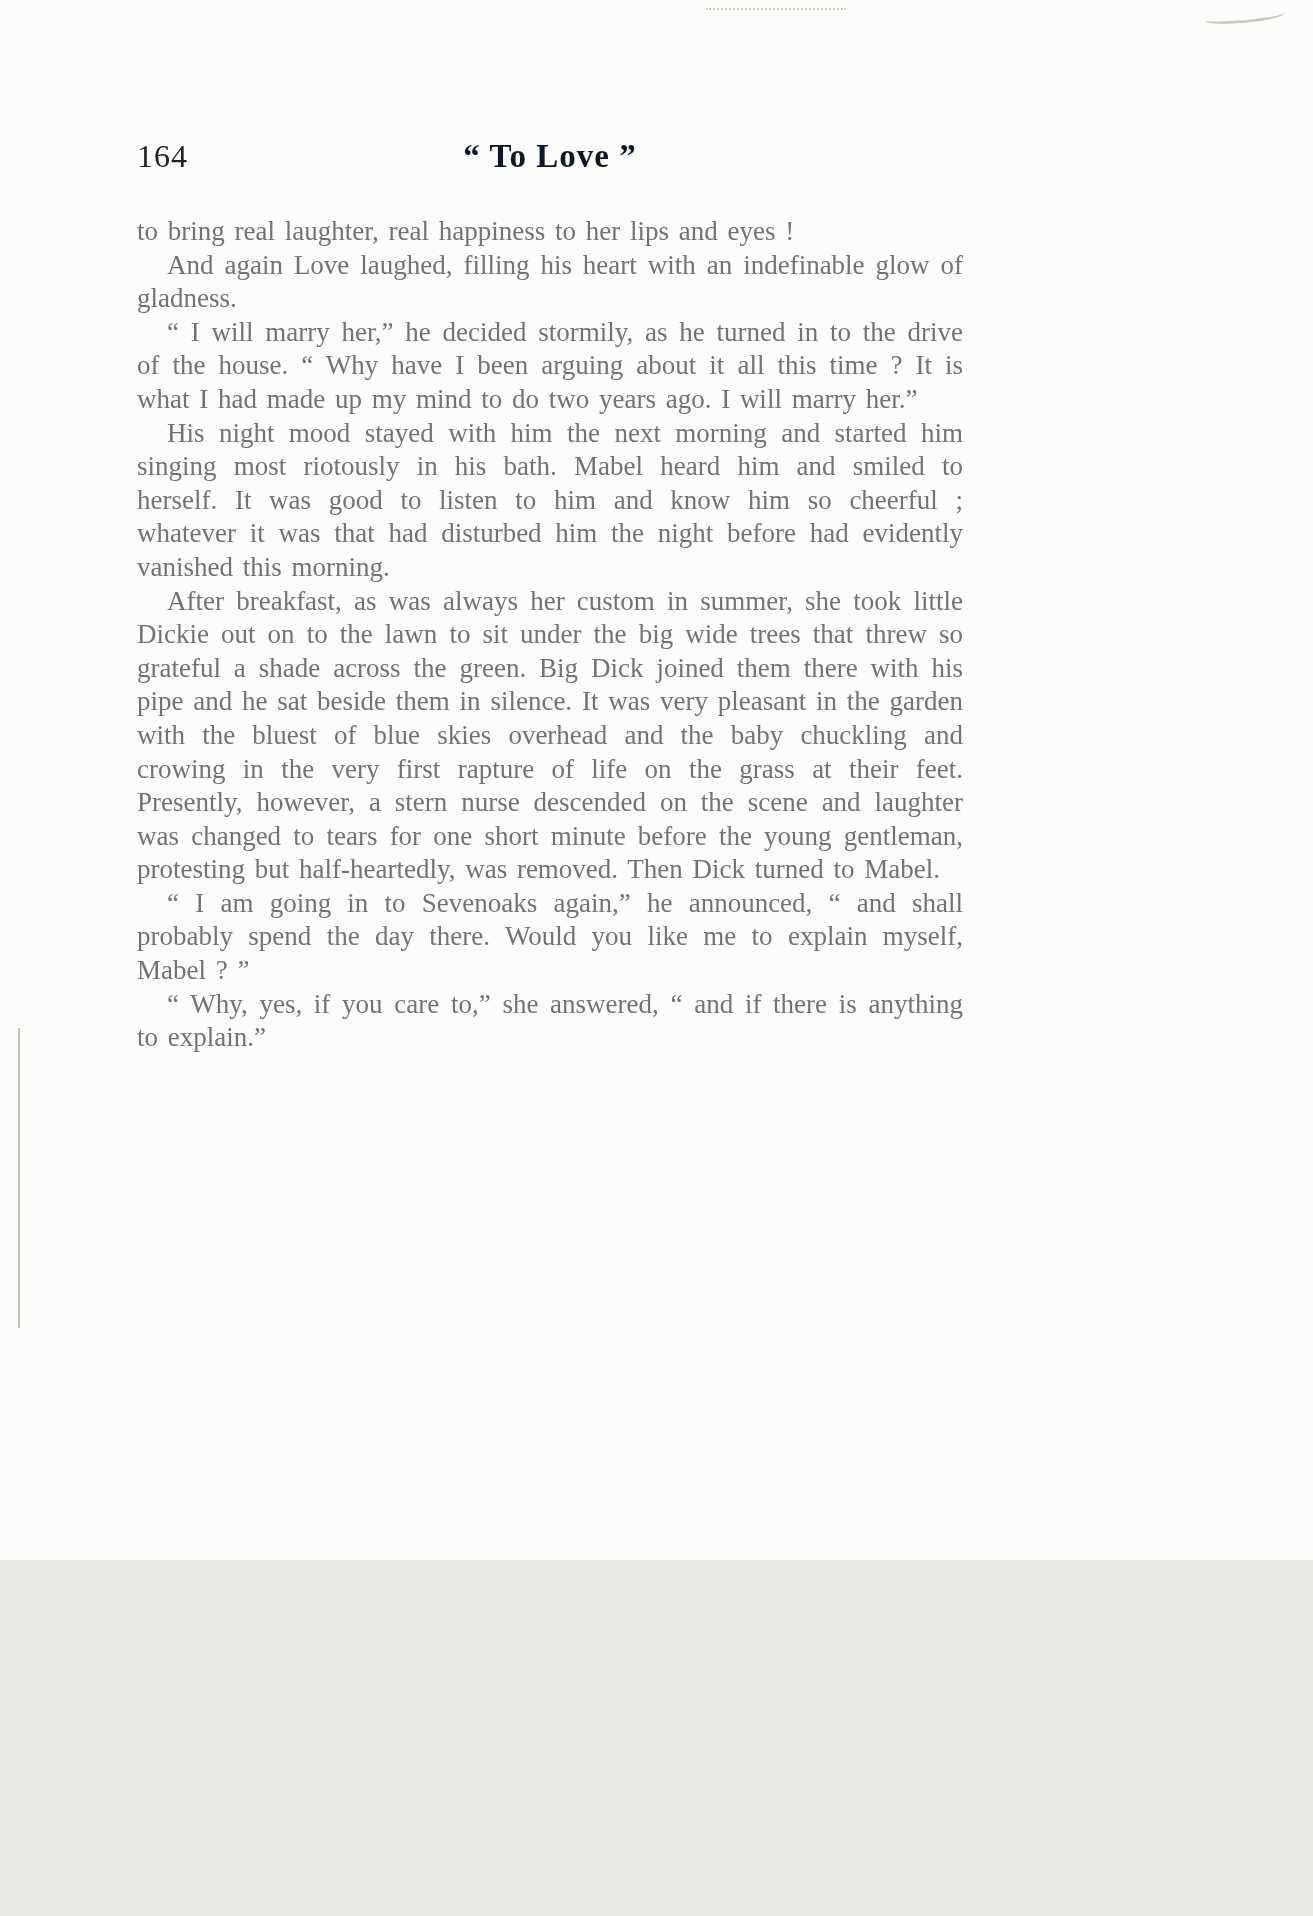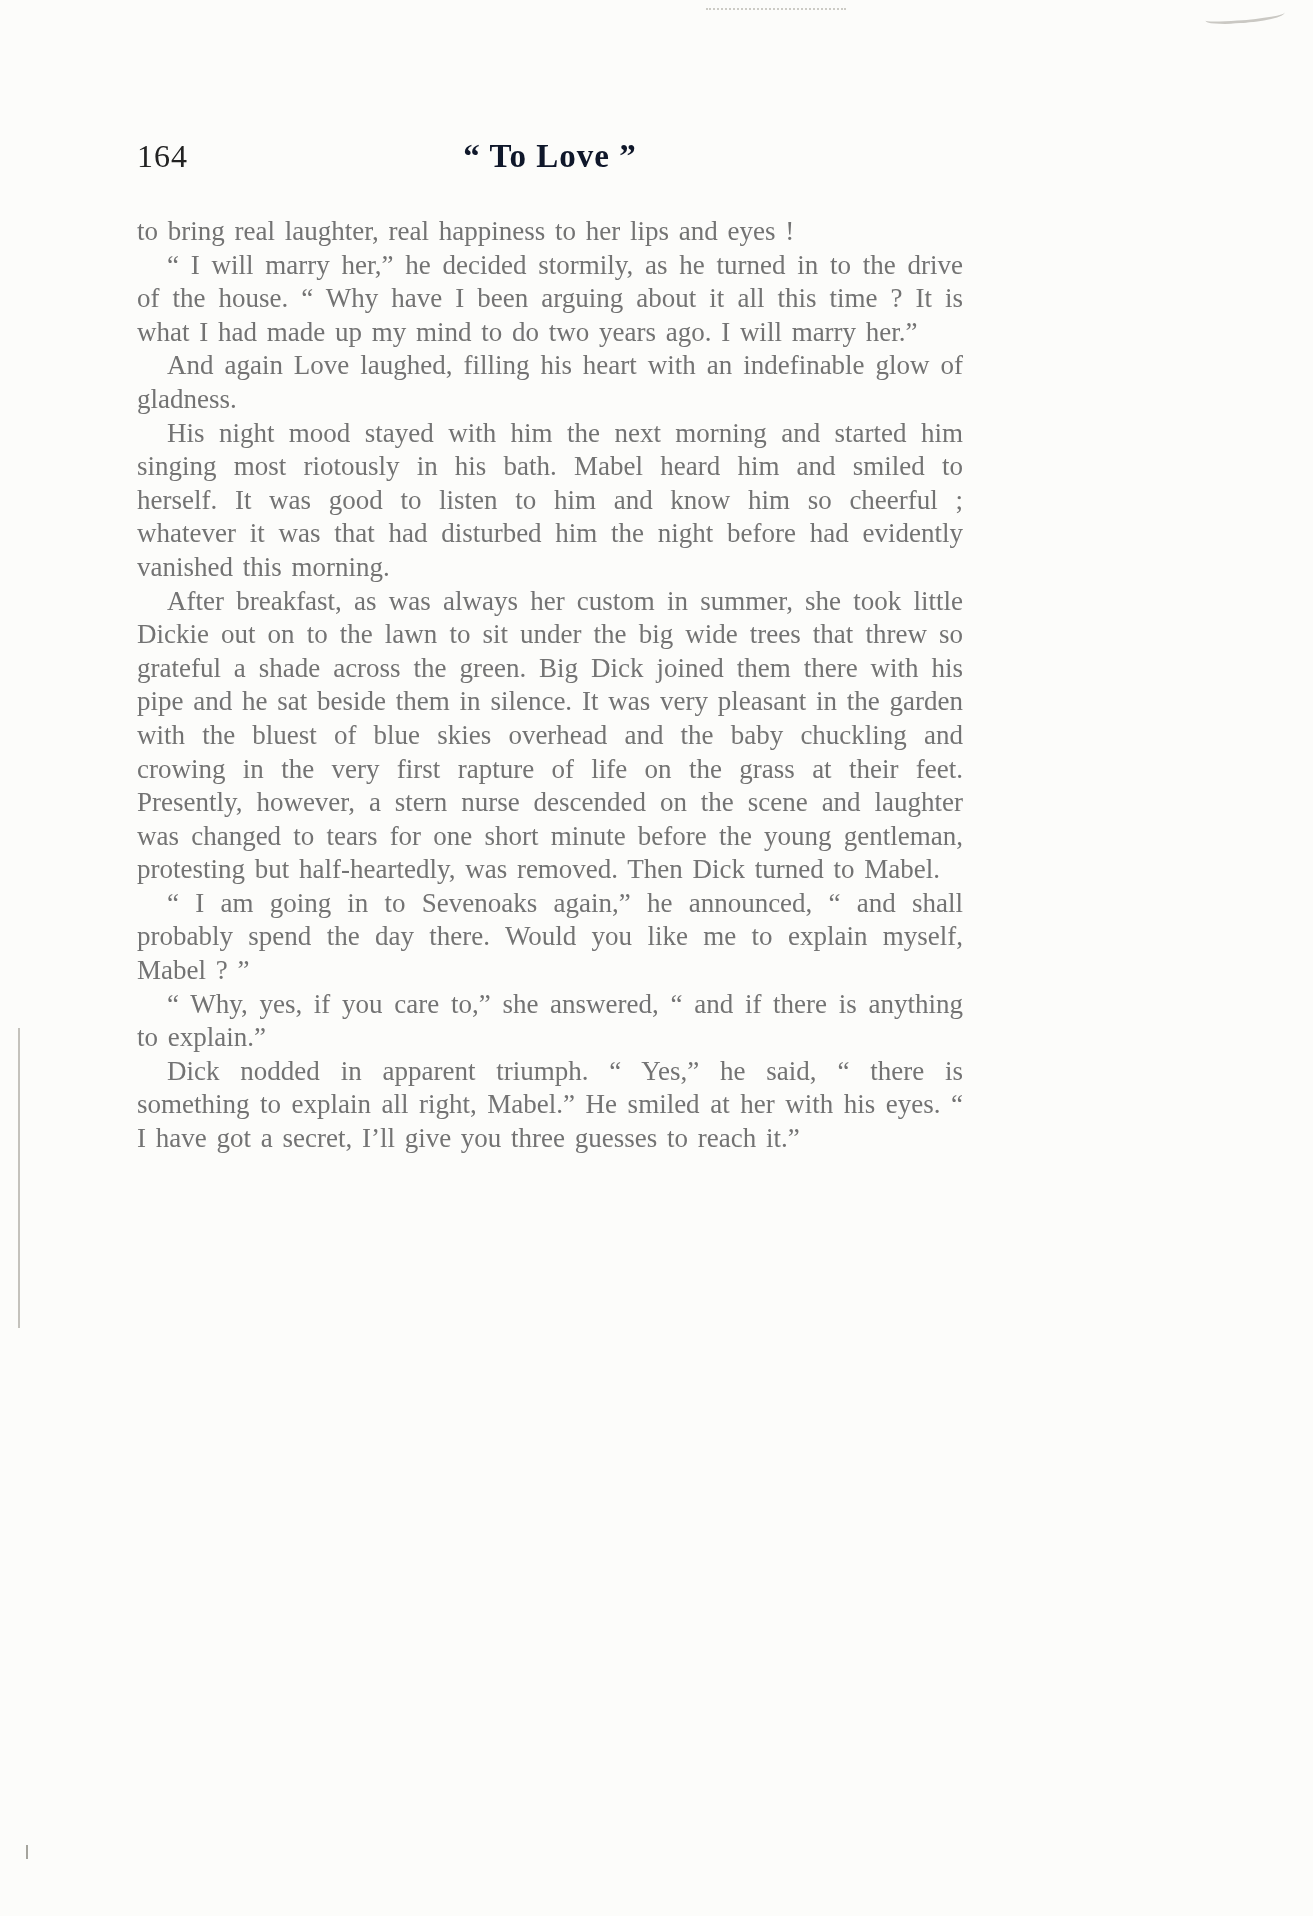--- a/index.html
+++ b/index.html
@@ -3,21 +3,21 @@
 <meta charset="utf-8">
 <style>
   html, body {
     margin: 0;
     padding: 0;
     background: #e9e7e2;
   }
   .page {
     position: relative;
     width: 1313px;
-    height: 1916px;
+    height: 1560px;
     margin: 0 auto;
     background: #fcfcfa;
     color: #1e1e1e;
     font-family: "Liberation Serif", "DejaVu Serif", serif;
     overflow: hidden;
   }
   .content {
     position: absolute;
     left: 137px;
     top: 138px;
@@ -109,23 +109,22 @@
   <div class="artifact artifact-left-tick"></div>
 
   <div class="content">
     <div class="page-header">
       <span class="page-number">164</span>
       <span class="running-head">“ To Love ”</span>
     </div>
 
     <div class="body-text" id="body-text">
         <p class="noindent">to bring real laughter, real happiness to her lips and eyes !</p>
+        <p>And again Love laughed, filling his heart with an indefinable glow of gladness.</p>
         <p>“ I will marry her,” he decided stormily, as he turned in to the drive of the house.  “ Why have I been arguing about it all this time ?   It is what I had made up my mind to do two years ago.   I will marry her.”</p>
-        <p>And again Love laughed, filling his heart with an indefinable glow of gladness.</p>
         <p>His night mood stayed with him the next morning and started him singing most riotously in his bath.  Mabel heard him and smiled to herself.   It was good to listen to him and know him so cheerful ;  whatever it was that had disturbed him the night before had evidently vanished this morning.</p>
         <p>After breakfast, as was always her custom in summer, she took little Dickie out on to the lawn to sit under the big wide trees that threw so grateful a shade across the green.   Big Dick joined them there with his pipe and he sat beside them in silence.   It was very pleasant in the garden with the bluest of blue skies overhead and the baby chuckling and crowing in the very first rapture of life on the grass at their feet.   Presently, however, a stern nurse descended on the scene and laughter was changed to tears for one short minute before the young gentleman, protesting but half-heartedly, was removed.   Then Dick turned to Mabel.</p>
         <p>“ I am going in to Sevenoaks again,” he announced, “ and shall probably spend the day there.   Would you like me to explain myself, Mabel ? ”</p>
         <p>“ Why, yes, if you care to,” she answered, “ and if there is anything to explain.”</p>
-        <p>Dick nodded in apparent triumph.   “ Yes,” he said, “ there is something to explain all right, Mabel.”   He smiled at her with his eyes.   “ I have got a secret, I’ll give you three guesses to reach it.”</p>
       </div>
   </div>
 
 </div>
 
 </body></html>

